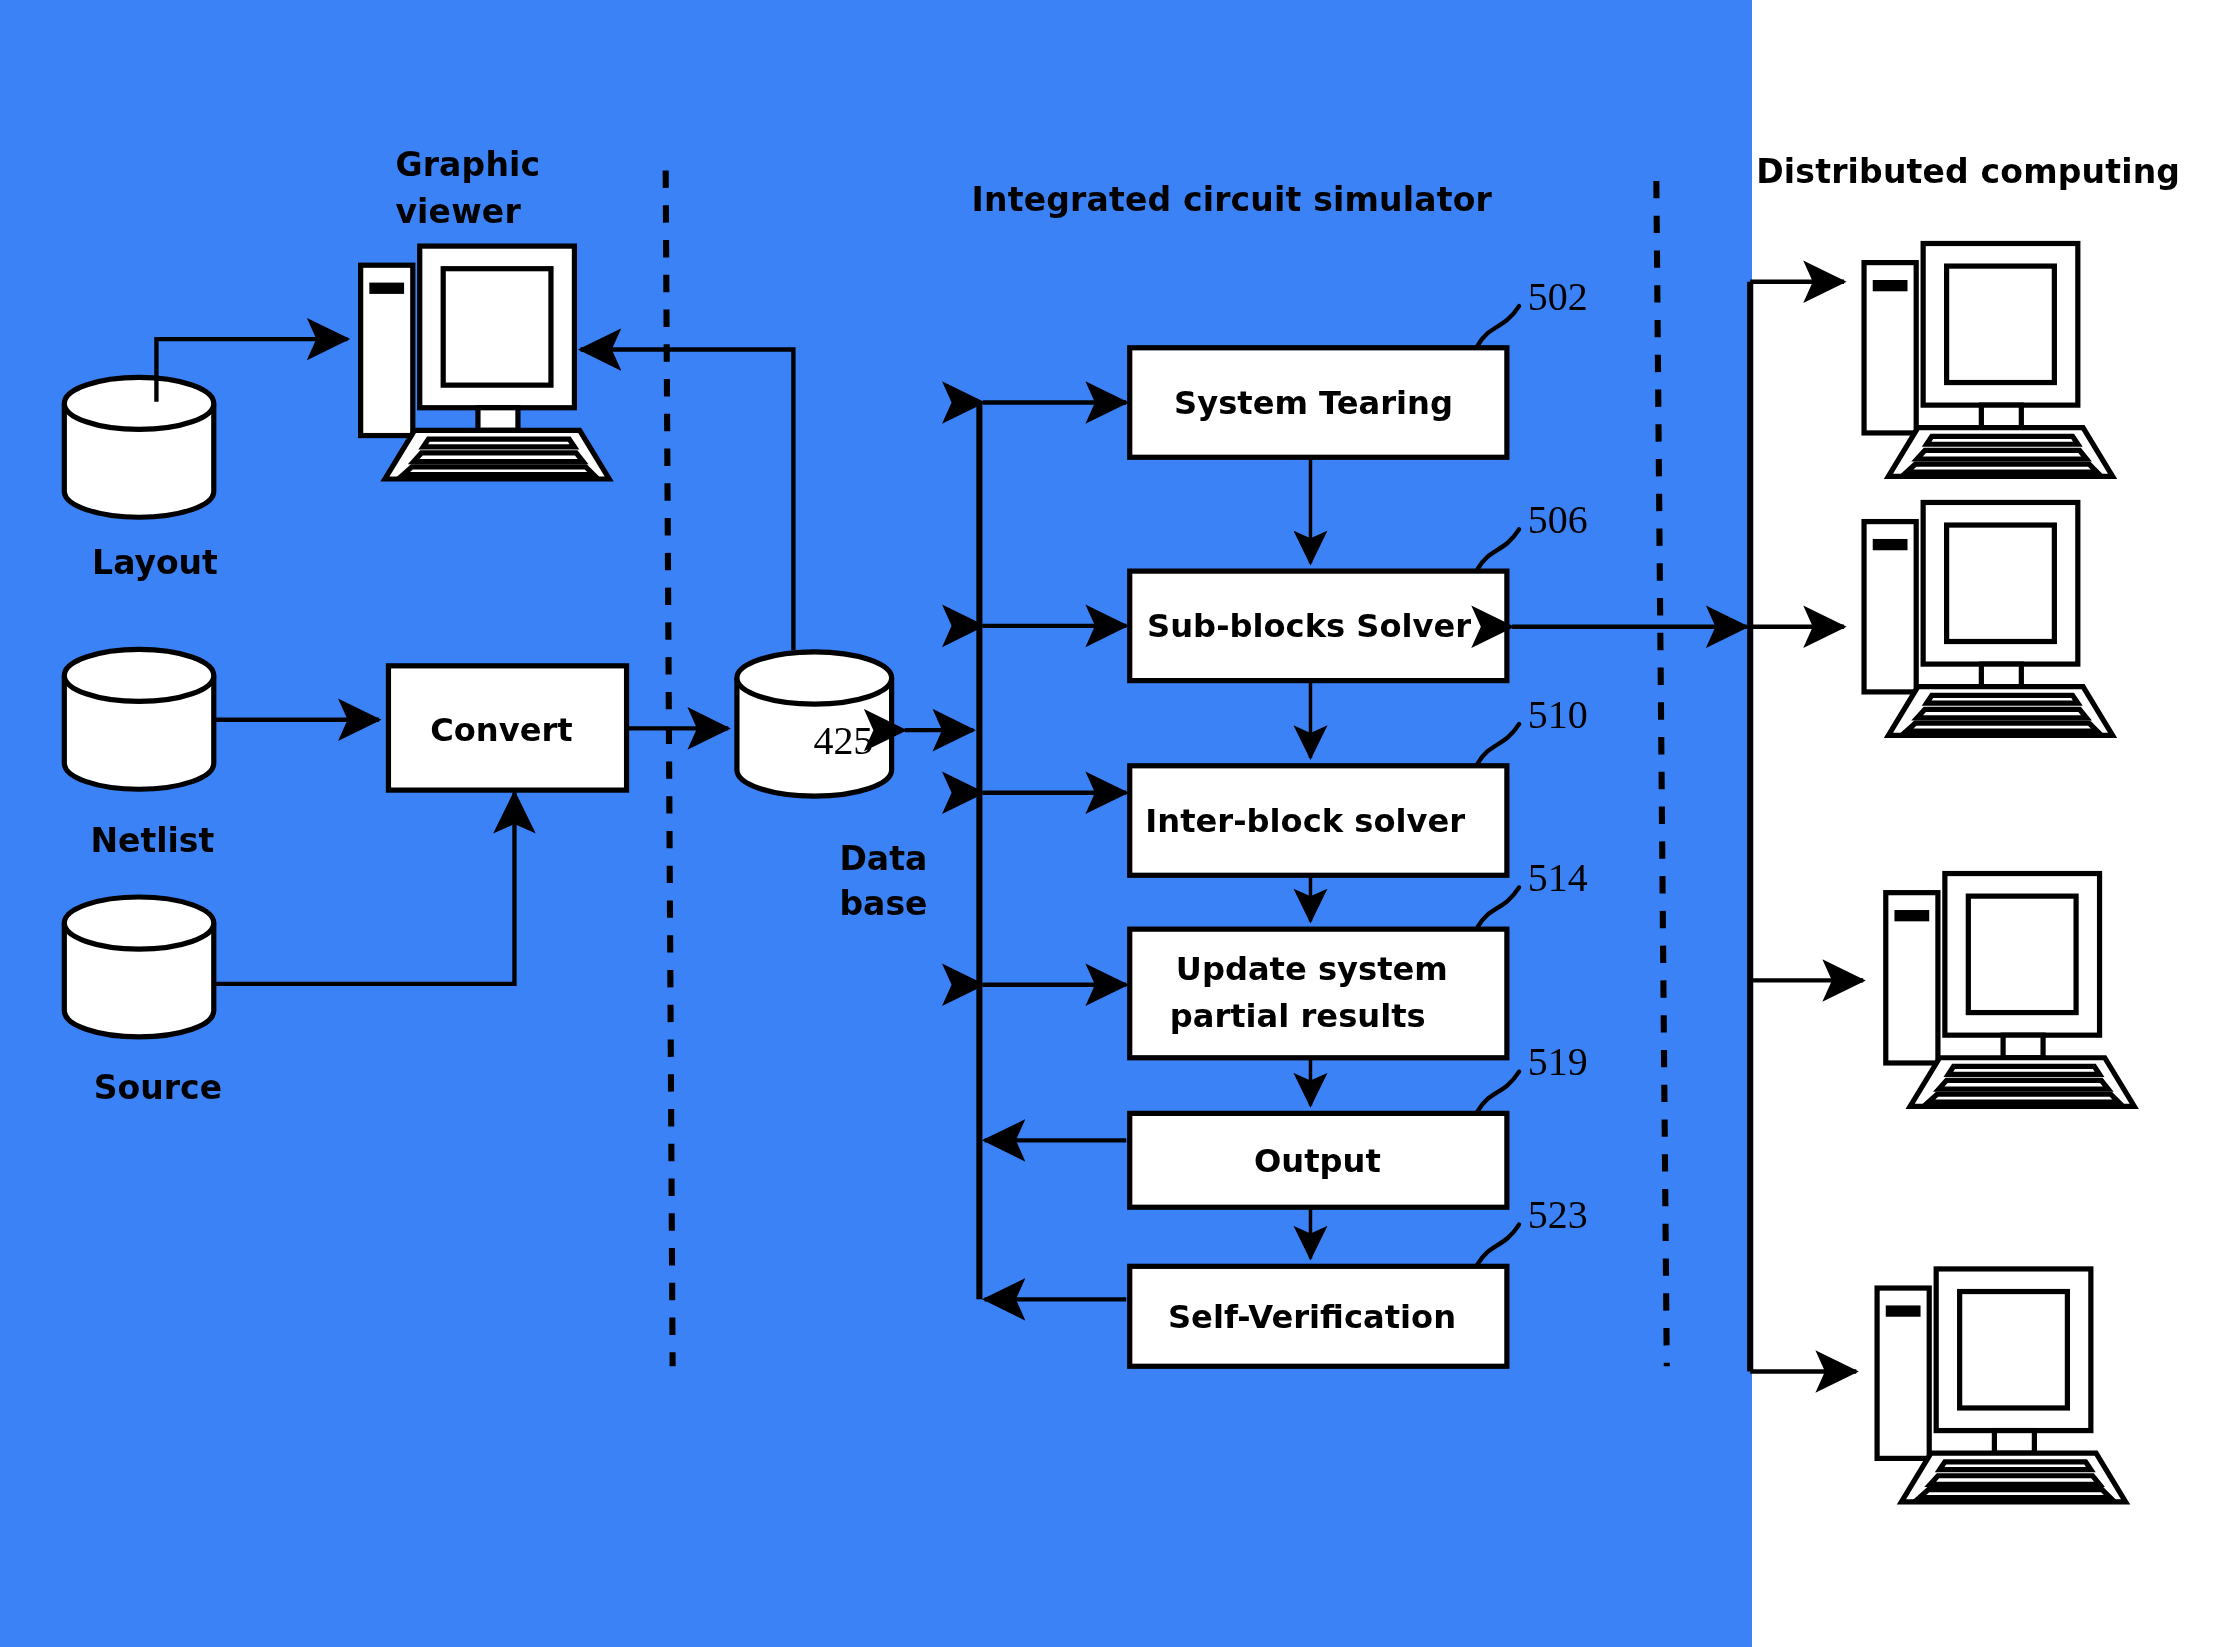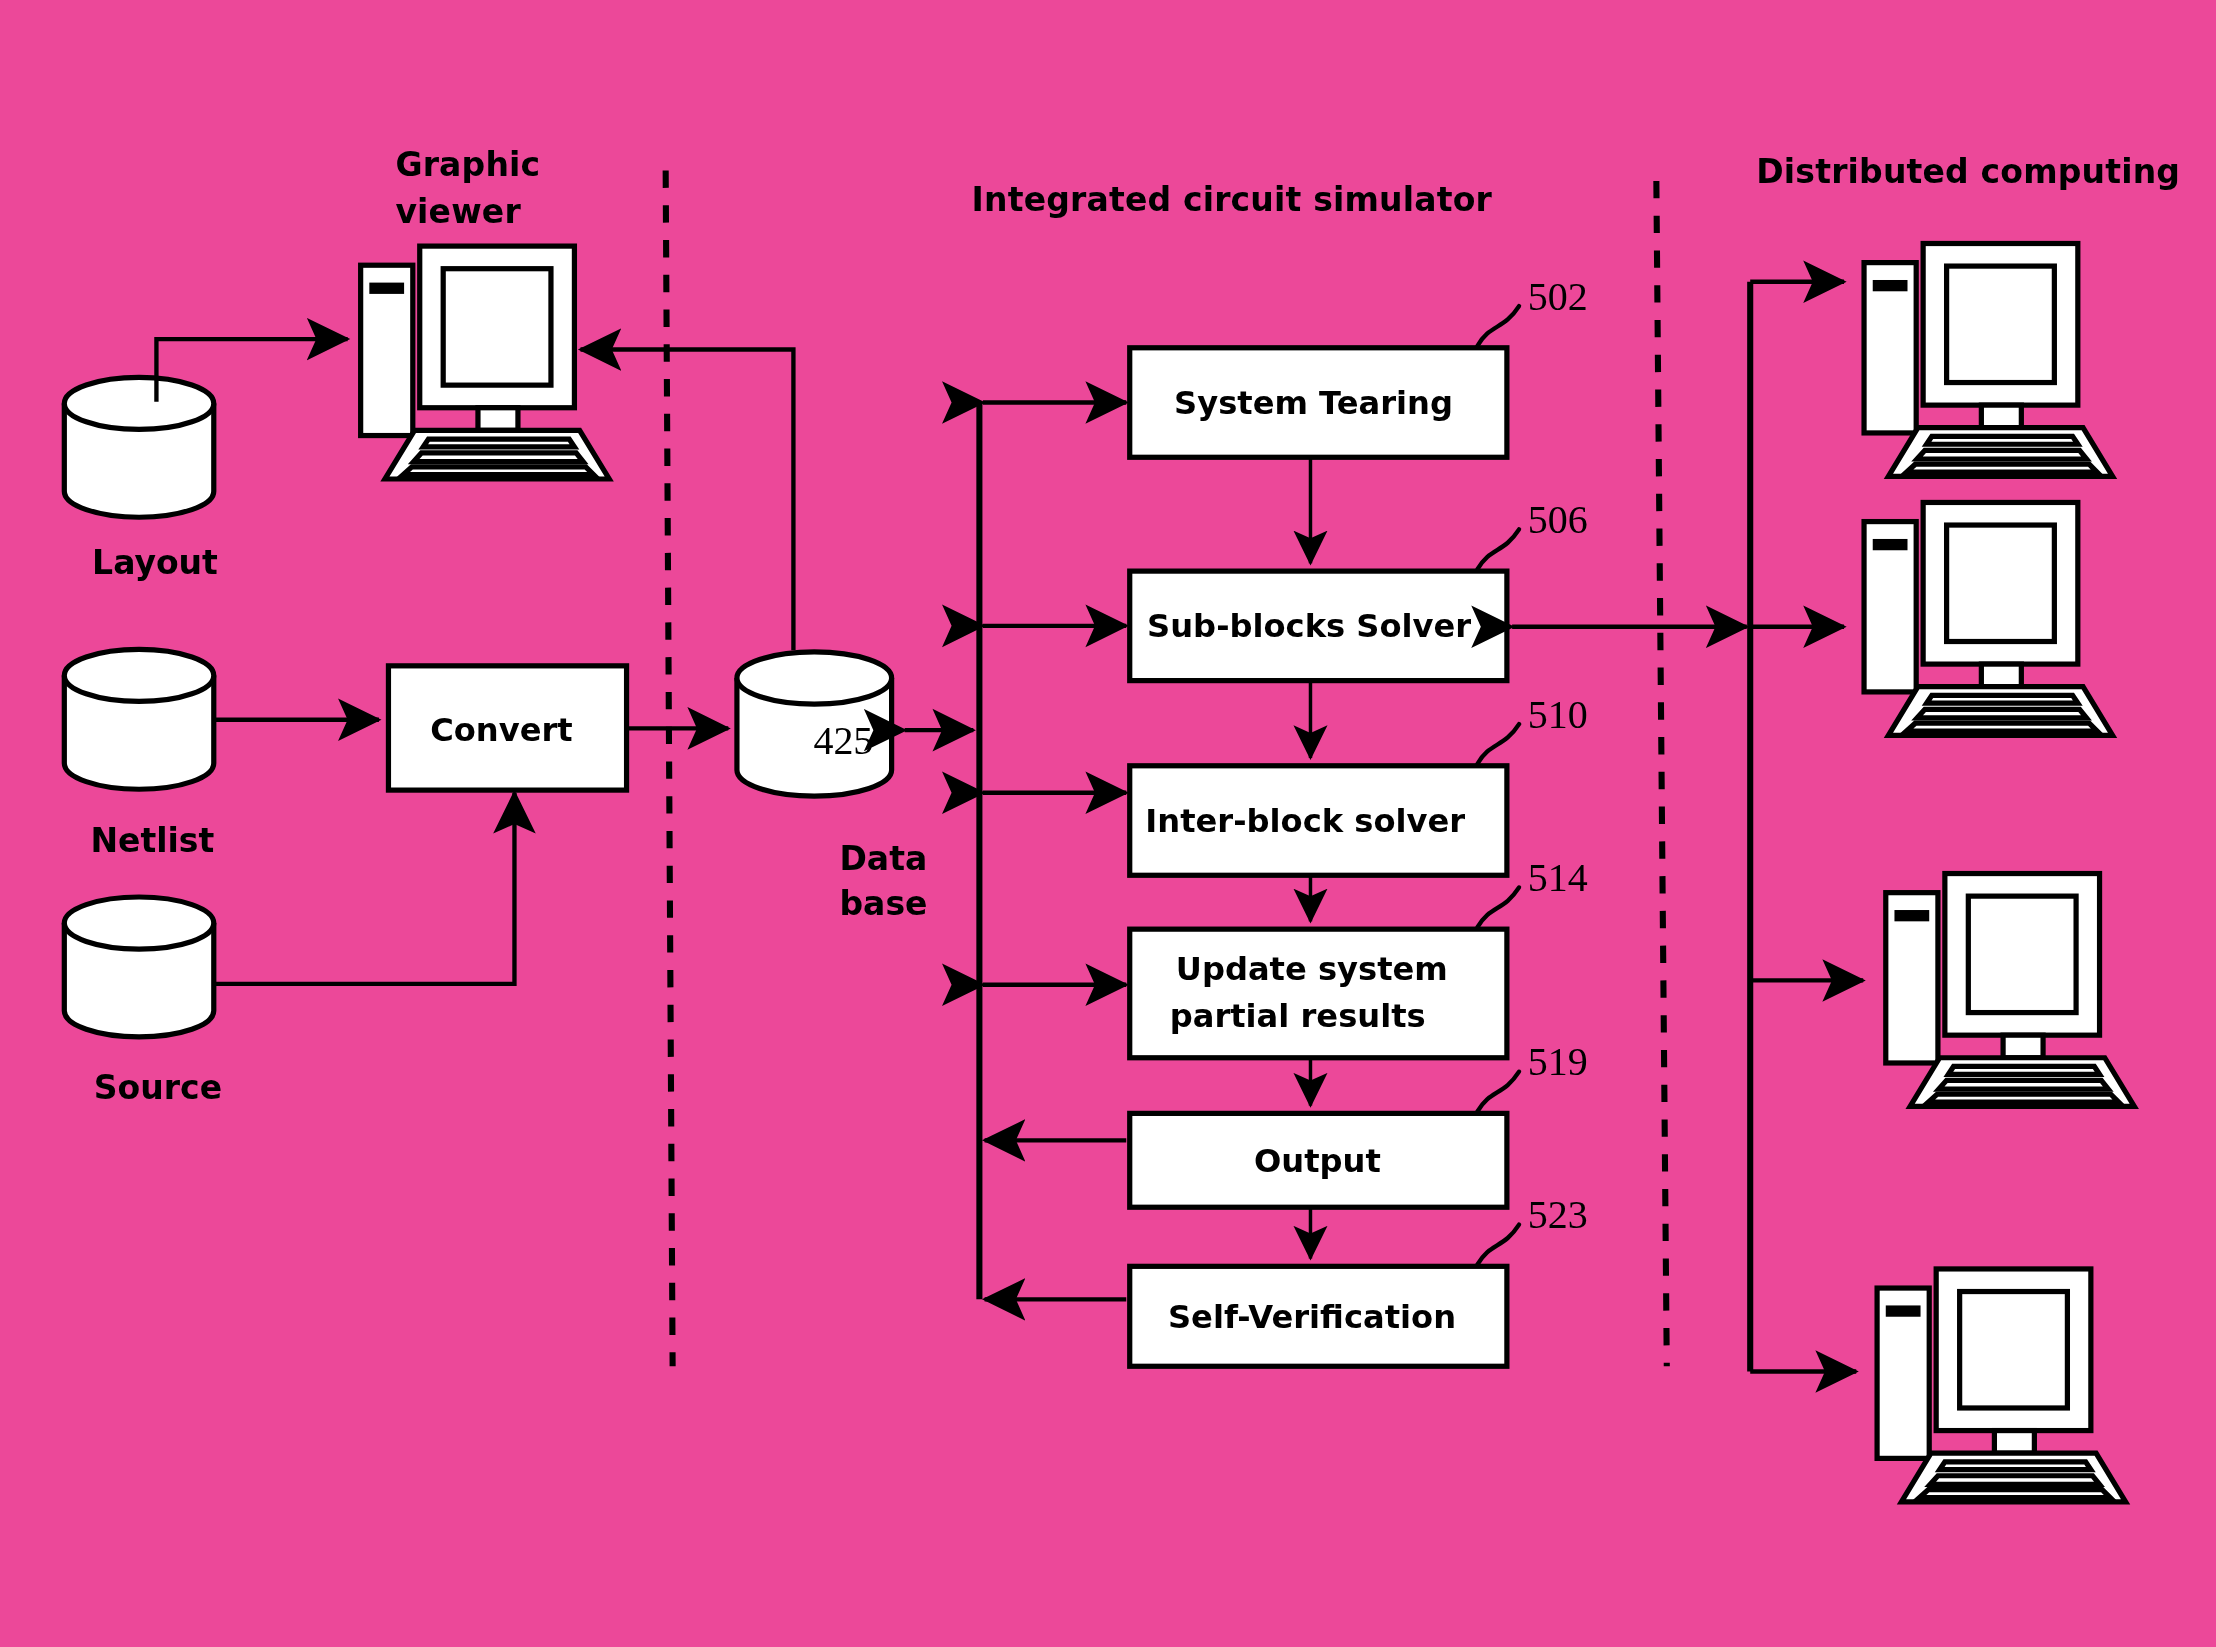--- a/index.html
+++ b/index.html
@@ -1,18 +1,18 @@
 <!DOCTYPE html>
 <html style="font-size:14px"><head>
 <meta charset="utf-8">
 <style>
   html,body{margin:0;padding:0;background:#ffffff;}
   body{width:2216px;height:1648px;overflow:hidden;
        font-family:"DejaVu Sans","Liberation Sans",sans-serif;}
-  #stage{position:relative;width:2216px;height:1648px;background:#ec4899;}
+  #stage{position:relative;width:1752px;height:1648px;background:#3b82f6;}
   svg#diagram{position:absolute;left:0;top:0;width:2216px;height:1648px;}
 
   
   .hdg{font-family:"DejaVu Sans","Liberation Sans",sans-serif;
        font-weight:700;font-size:38px;fill:#000;letter-spacing:.2px;}
   .lbl{font-family:"DejaVu Sans","Liberation Sans",sans-serif;
        font-weight:700;font-size:38px;fill:#000;}
   .boxlbl{font-family:"DejaVu Sans","Liberation Sans",sans-serif;
        font-weight:700;font-size:37px;fill:#000;}
   .refnum{font-family:"Liberation Serif","DejaVu Serif",serif;

